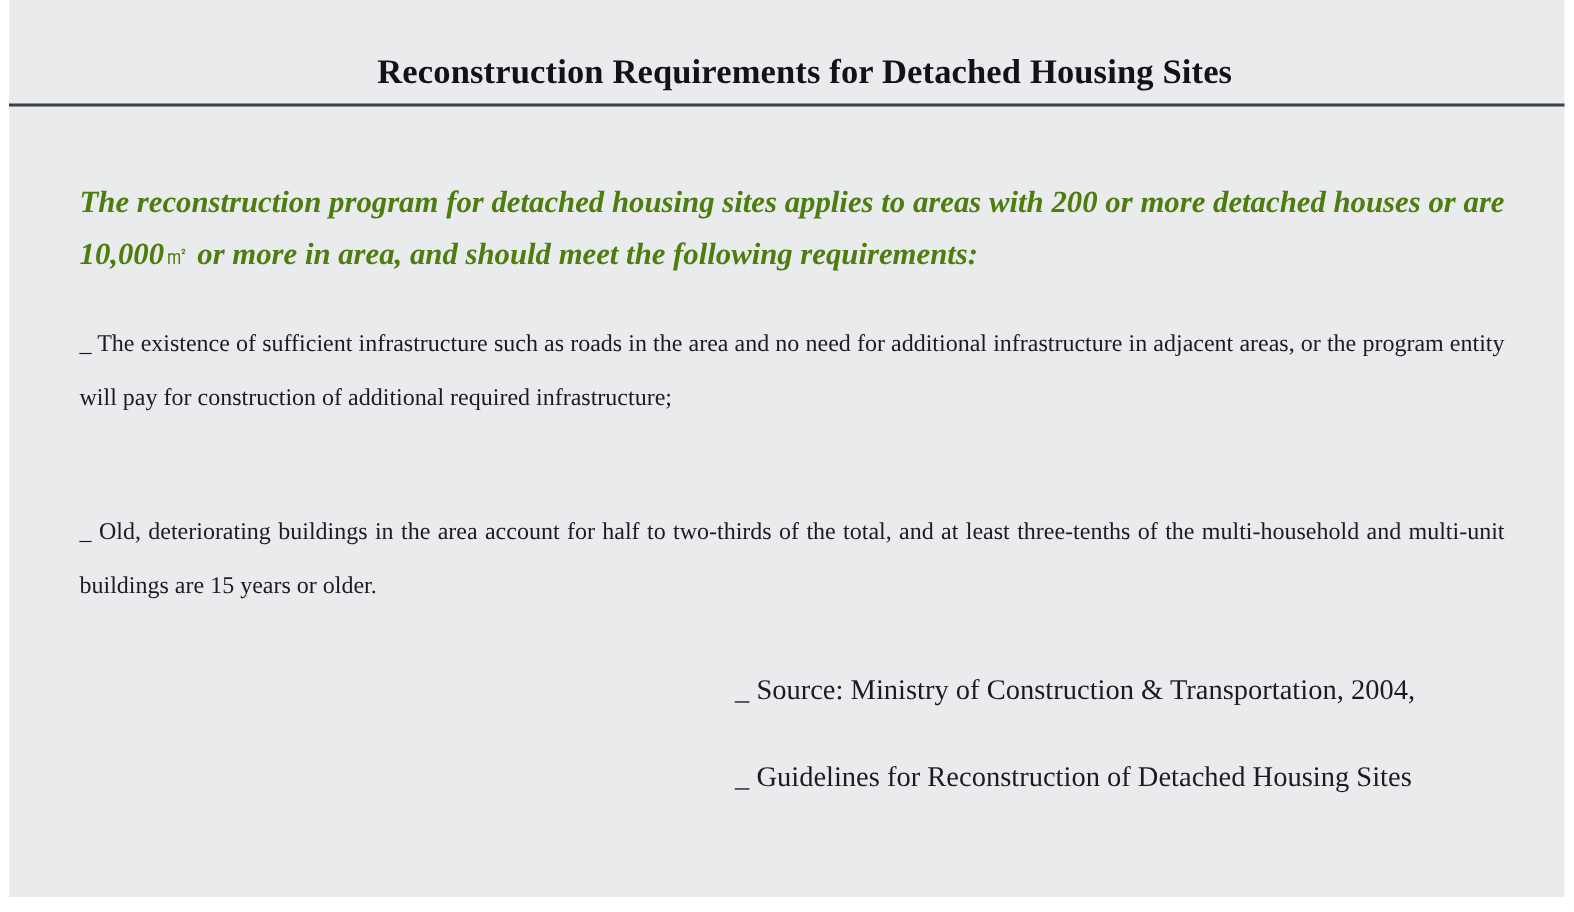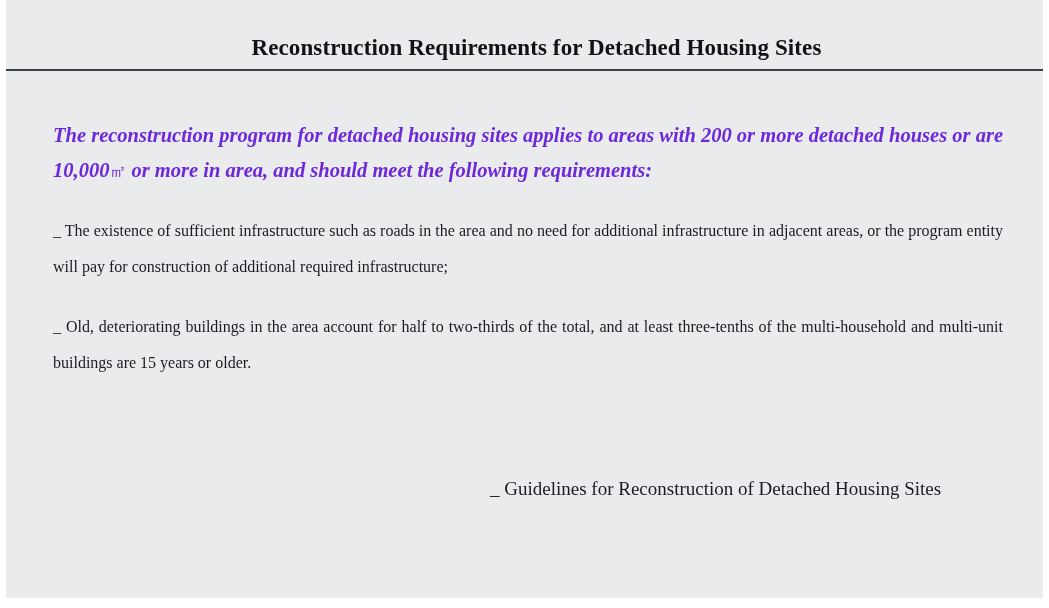--- a/index.html
+++ b/index.html
@@ -66,42 +66,42 @@
     top: 118px;
     width: 950px;
   }
 
   .intro {
     font-family: "Liberation Serif", "DejaVu Serif", serif;
     font-weight: bold;
     font-style: italic;
     font-size: 20.5px;
     line-height: 35px;
-    color: #6d28d9;
+    color: #4d7c0f;
     text-align: justify;
     text-justify: inter-word;
     margin: 0;
   }
   .intro .sqm {
     font-style: normal;
     font-weight: normal;
     font-size: 17px;
   }
 
   .clause {
     font-family: "Liberation Serif", "DejaVu Serif", serif;
     font-size: 16px;
     line-height: 36px;
     color: #1a1c22;
     text-align: justify;
     text-justify: inter-word;
     margin: 0;
   }
   .clause-1 { margin-top: 24px; }
-  .clause-2 { margin-top: 24px; }
+  .clause-2 { margin-top: 53px; }
 
   .marker {
     font-family: "Liberation Serif", "DejaVu Serif", serif;
   }
 
   
   .source-block {
     position: absolute;
     left: 484px;
     top: 446px;
@@ -141,17 +141,18 @@
       </p>
 
       <p class="clause clause-2">
         <span class="marker">_</span>
         <span>Old, deteriorating buildings in the  area account for  half to two-thirds of the  total, and at least three-tenths of the  multi-household and multi-unit buildings are 15 years or older.</span>
       </p>
 
     </div>
 
     <div class="source-block">
+      <div class="source-line">_ Source: Ministry of Construction &amp; Transportation,  2004,</div>
       <div class="source-line source-line-2">_ Guidelines for Reconstruction of Detached Housing Sites</div>
     </div>
 
   </div>
 </div>
 
 </body></html>

